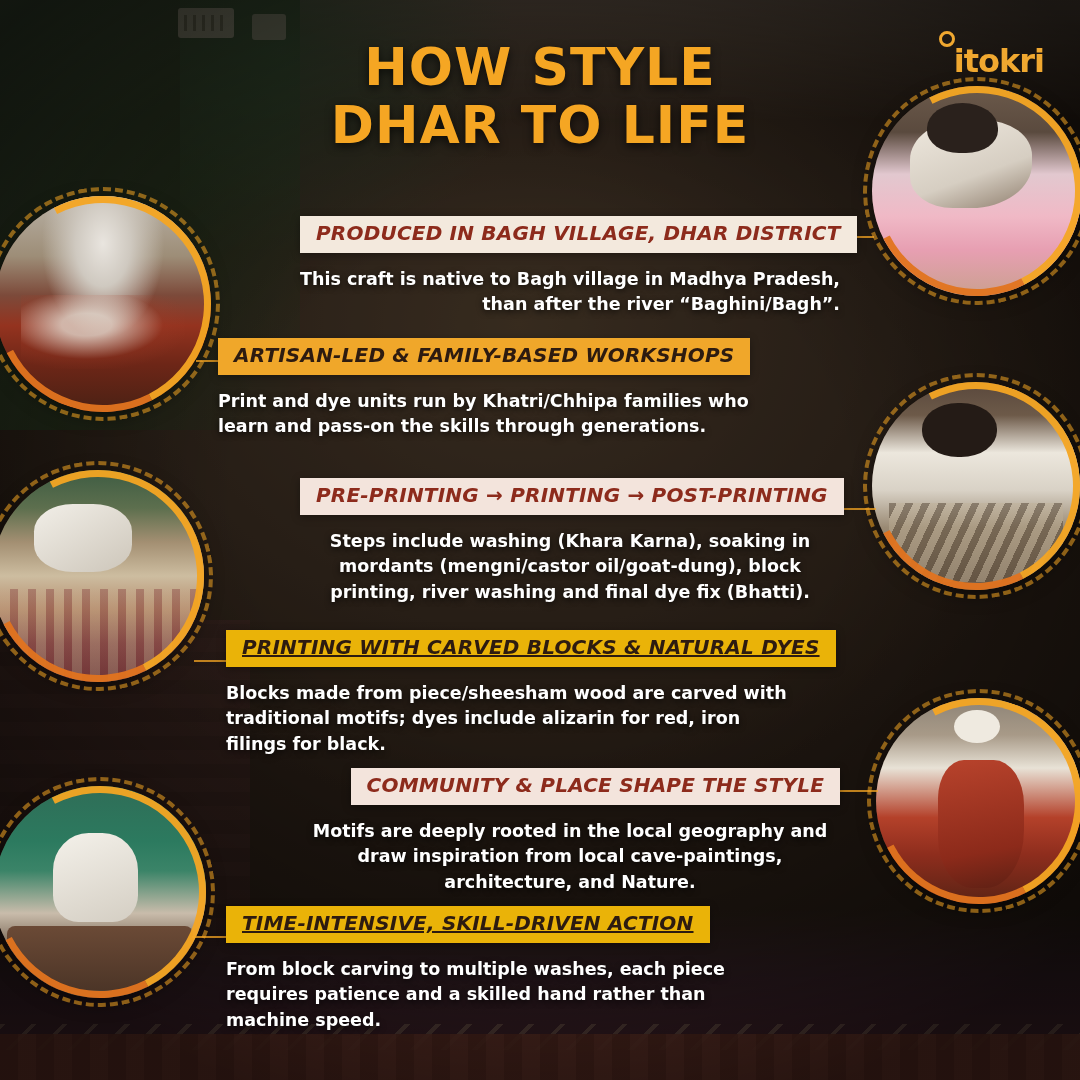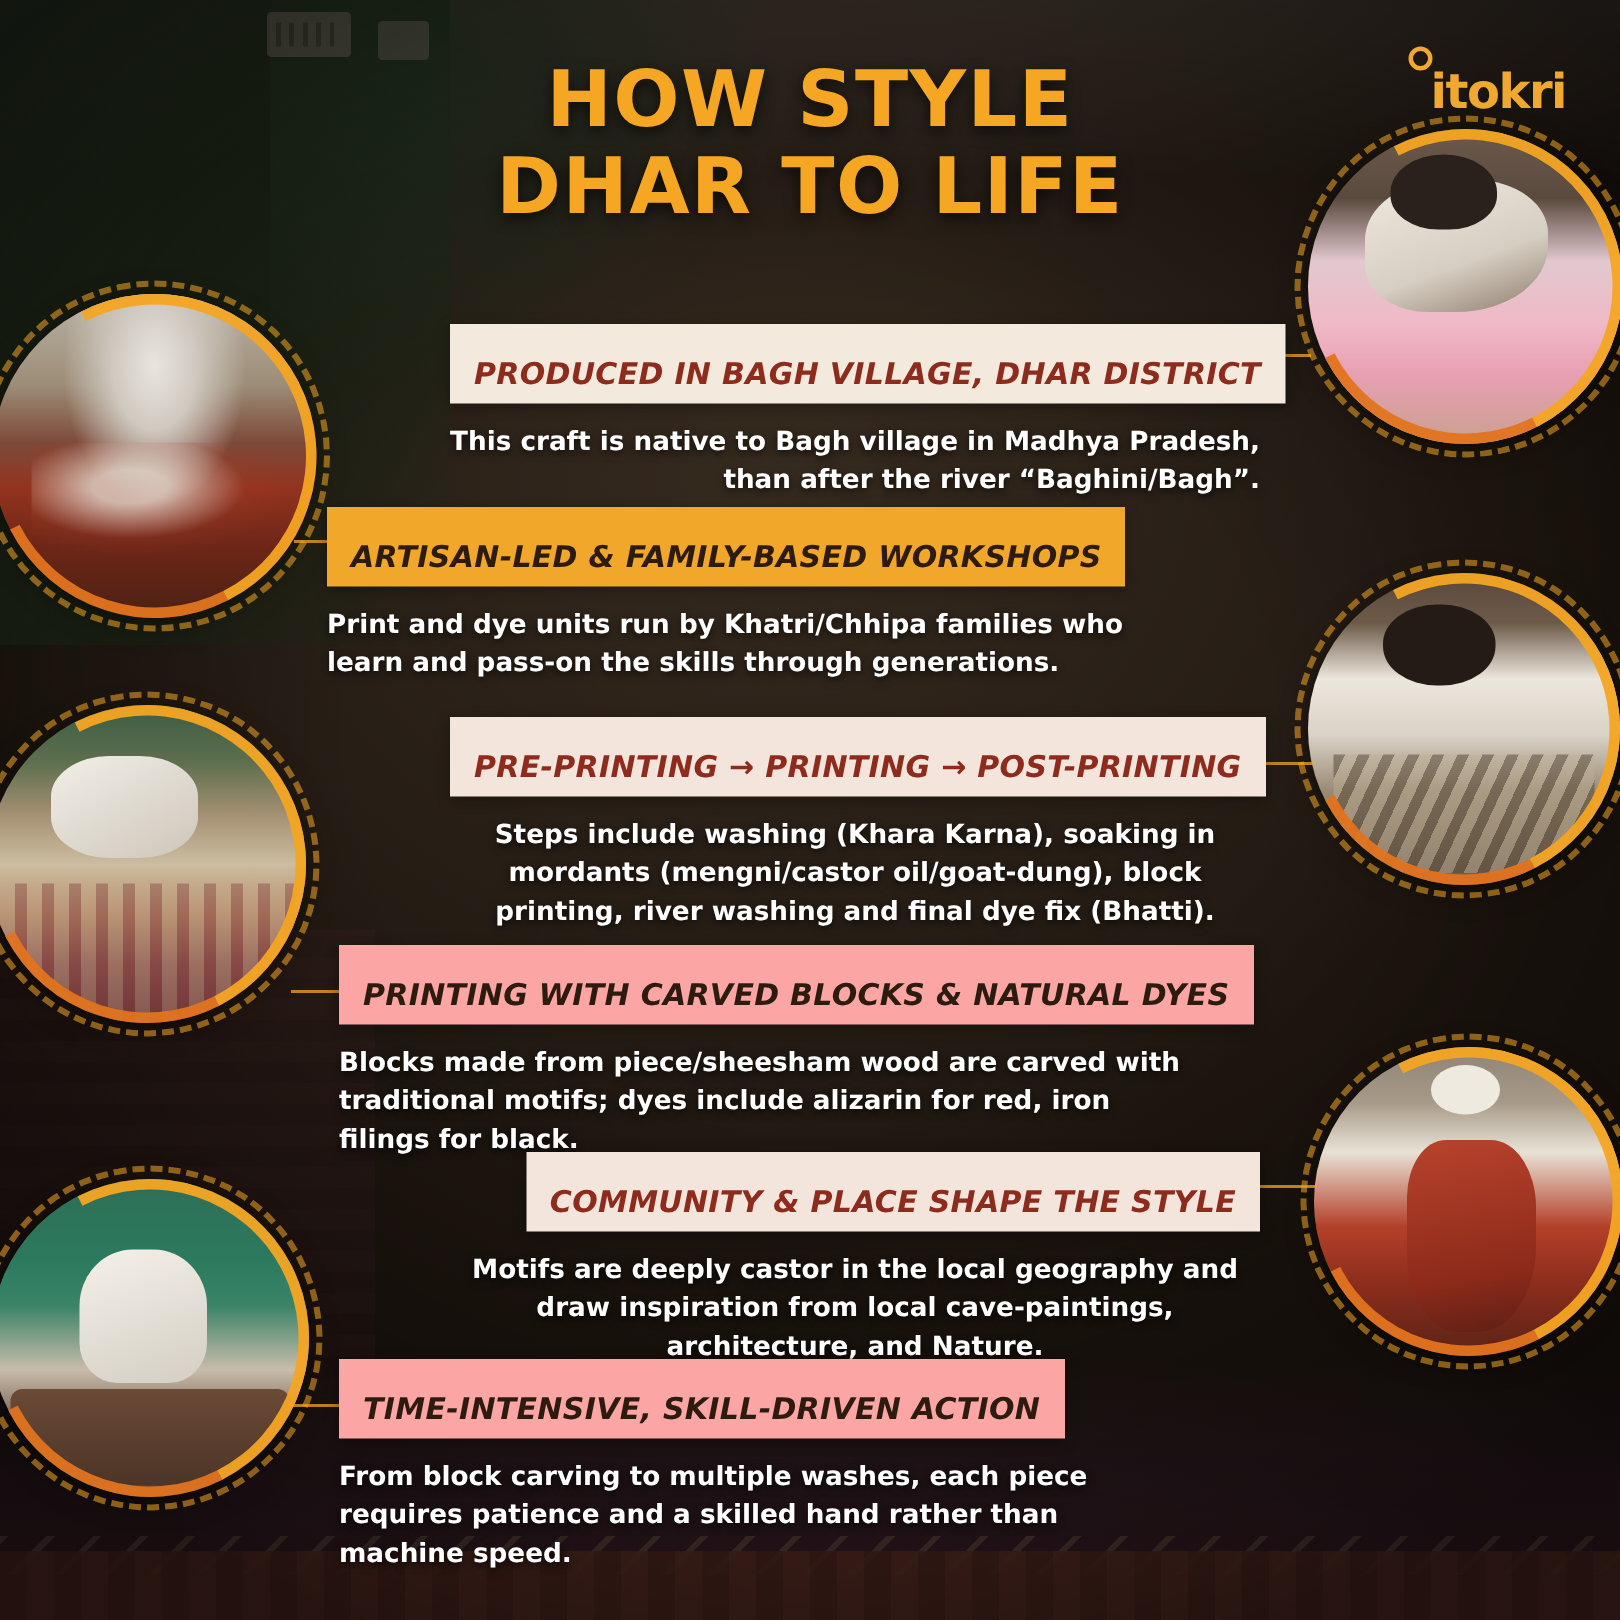--- a/index.html
+++ b/index.html
@@ -266,34 +266,34 @@
     position: absolute;
     height: 2px;
     background: rgba(245,166,35,.75);
   }
 
   
   .block { position: absolute; }
 
   .chip {
     display: inline-block;
-    padding: 23px 16px 10px 16px;
+    padding: 7px 16px 10px 16px;
     font-family: "DejaVu Sans", sans-serif;
     font-weight: bold;
     font-style: italic;
     font-size: 20px;
     letter-spacing: .2px;
     line-height: 1;
     white-space: nowrap;
     box-shadow: 0 2px 8px rgba(0,0,0,.35);
   }
   .chip-cream { background: #f3e9dd; color: #8d2b1c; }
   .chip-gold  { background: #f0a72a; color: #2d1b10; }
   .chip-rose  { background: #f3e4dc; color: #8d2b1c; }
-  .chip-amber { background: #fca5a5; color: #2d1b10; }
+  .chip-amber { background: #eab308; color: #2d1b10; text-decoration: underline; }
 
   .body {
     margin-top: 14px;
     font-family: "DejaVu Sans", sans-serif;
     font-weight: bold;
     font-size: 17.5px;
     line-height: 1.45;
     color: #ffffff;
     text-shadow: 0 2px 6px rgba(0,0,0,.7);
   }
@@ -384,21 +384,21 @@
     <div class="body ta-center">Steps include washing (Khara Karna), soaking in mordants (mengni/castor oil/goat-dung), block printing, river washing and final dye fix (Bhatti).</div>
   </div>
 
   <div class="block b-left" style="left:226px; top:630px; width:580px;">
     <div class="chip chip-amber">PRINTING WITH CARVED BLOCKS &amp; NATURAL DYES</div>
     <div class="body ta-left">Blocks made from piece/sheesham wood are carved with traditional motifs; dyes include alizarin for red, iron filings for black.</div>
   </div>
 
   <div class="block b-right" style="left:300px; top:768px; width:540px;">
     <div class="chip chip-rose">COMMUNITY &amp; PLACE SHAPE THE STYLE</div>
-    <div class="body ta-center">Motifs are deeply castor in the local geography and draw inspiration from local cave-paintings, architecture, and Nature.</div>
+    <div class="body ta-center">Motifs are deeply rooted in the local geography and draw inspiration from local cave-paintings, architecture, and Nature.</div>
   </div>
 
   <div class="block b-left" style="left:226px; top:906px; width:560px;">
     <div class="chip chip-amber">TIME-INTENSIVE, SKILL-DRIVEN ACTION</div>
     <div class="body ta-left">From block carving to multiple washes, each piece requires patience and a skilled hand rather than machine speed.</div>
   </div>
 
 </div>
 
 </body></html>

